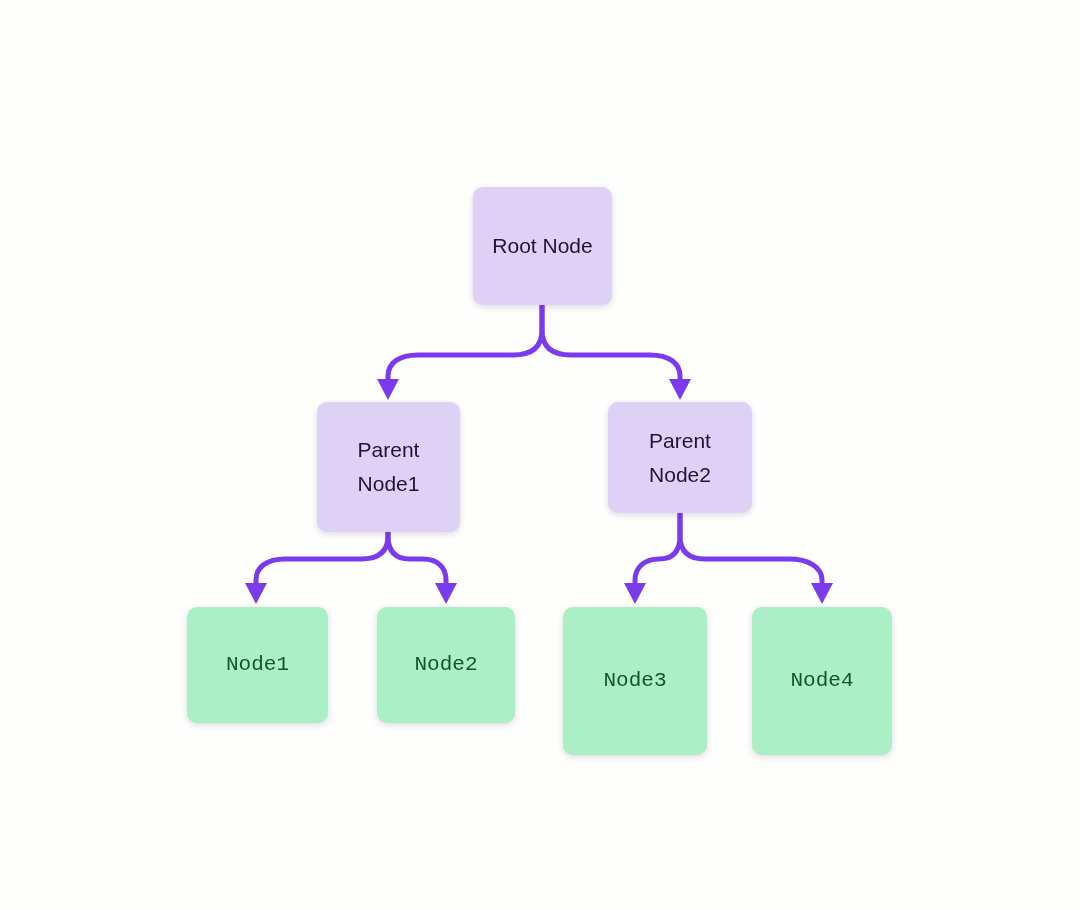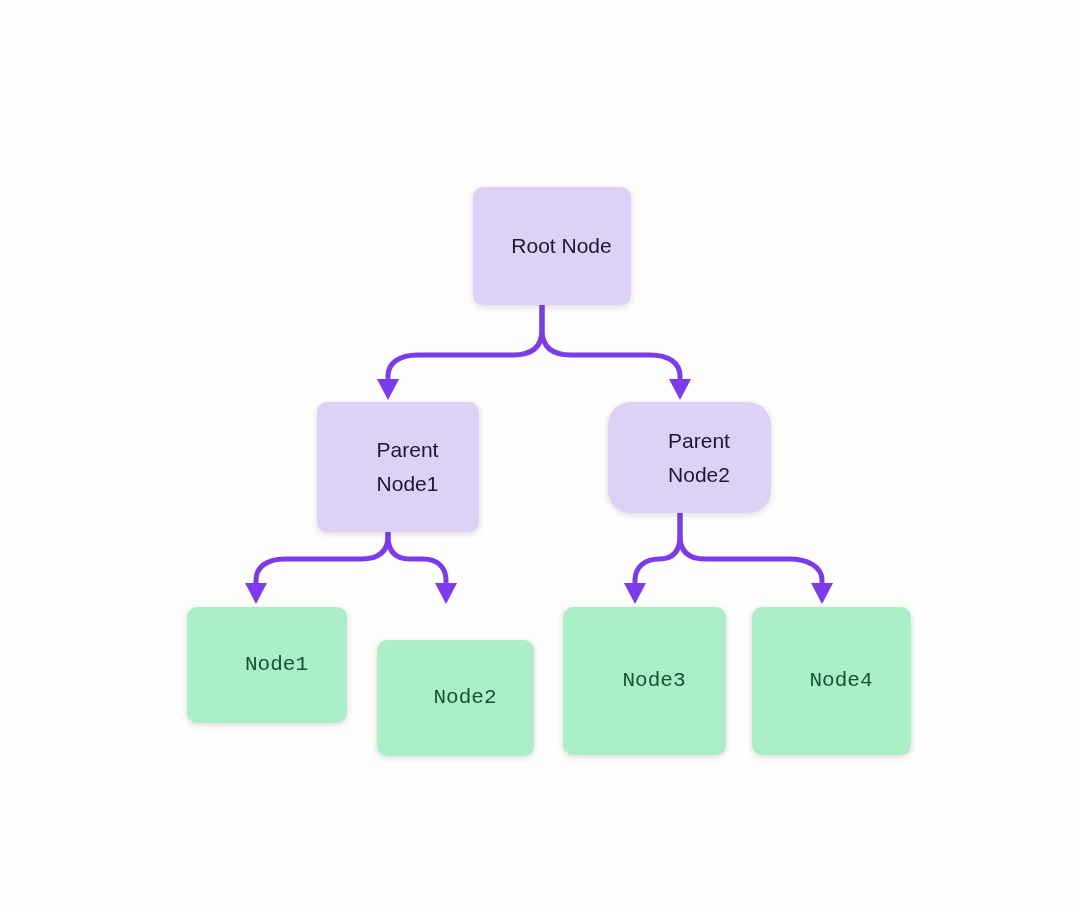--- a/index.html
+++ b/index.html
@@ -27,21 +27,20 @@
   }
   .arrowhead{fill:var(--connector);stroke:none;}
   .node{
     position:absolute;
     display:flex;align-items:center;justify-content:center;
     border-radius:10px;
     font-size:21px;font-weight:500;
     text-align:center;
     box-shadow:0 2px 6px rgba(70,50,110,0.18);
     line-height:34px;
-    padding-left:19px;
   }
   .node--purple{background:var(--node-purple-fill);color:var(--node-purple-text);}
   .node--green{background:var(--node-green-fill);color:var(--node-green-text);font-family:Liberation Mono, monospace;}
   .node--parent .node-label{max-width:92px;}
   .node-label{display:inline-block;}
 </style>
 </head>
 <body>
 
 <div class="canvas">
@@ -74,29 +73,29 @@
   </svg>
 
   <div class="node node--purple node--root" style="left:473px;top:187px;width:139px;height:118px;">
     <span class="node-label">Root Node</span>
   </div>
 
   <div class="node node--purple node--parent" style="left:317px;top:402px;width:143px;height:130px;">
     <span class="node-label">Parent Node1</span>
   </div>
 
-  <div class="node node--purple node--parent" style="left:608px;top:402px;width:144px;height:111px;border-radius:23px;">
+  <div class="node node--purple node--parent" style="left:608px;top:402px;width:144px;height:111px;">
     <span class="node-label">Parent Node2</span>
   </div>
 
   <div class="node node--green" style="left:187px;top:607px;width:141px;height:116px;">
     <span class="node-label">Node1</span>
   </div>
 
-  <div class="node node--green" style="left:377px;top:607px;width:138px;height:116px;margin-top:33px;">
+  <div class="node node--green" style="left:377px;top:607px;width:138px;height:116px;">
     <span class="node-label">Node2</span>
   </div>
 
   <div class="node node--green" style="left:563px;top:607px;width:144px;height:148px;">
     <span class="node-label">Node3</span>
   </div>
 
   <div class="node node--green" style="left:752px;top:607px;width:140px;height:148px;">
     <span class="node-label">Node4</span>
   </div>

